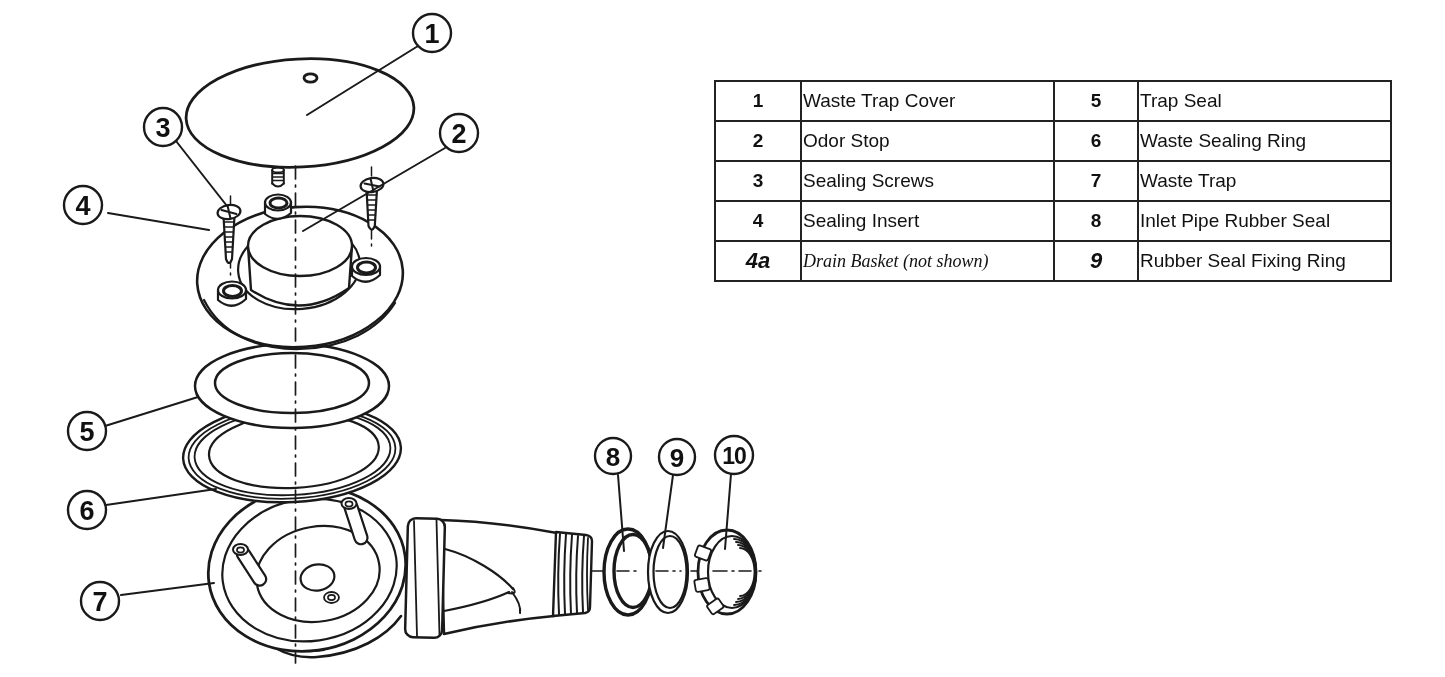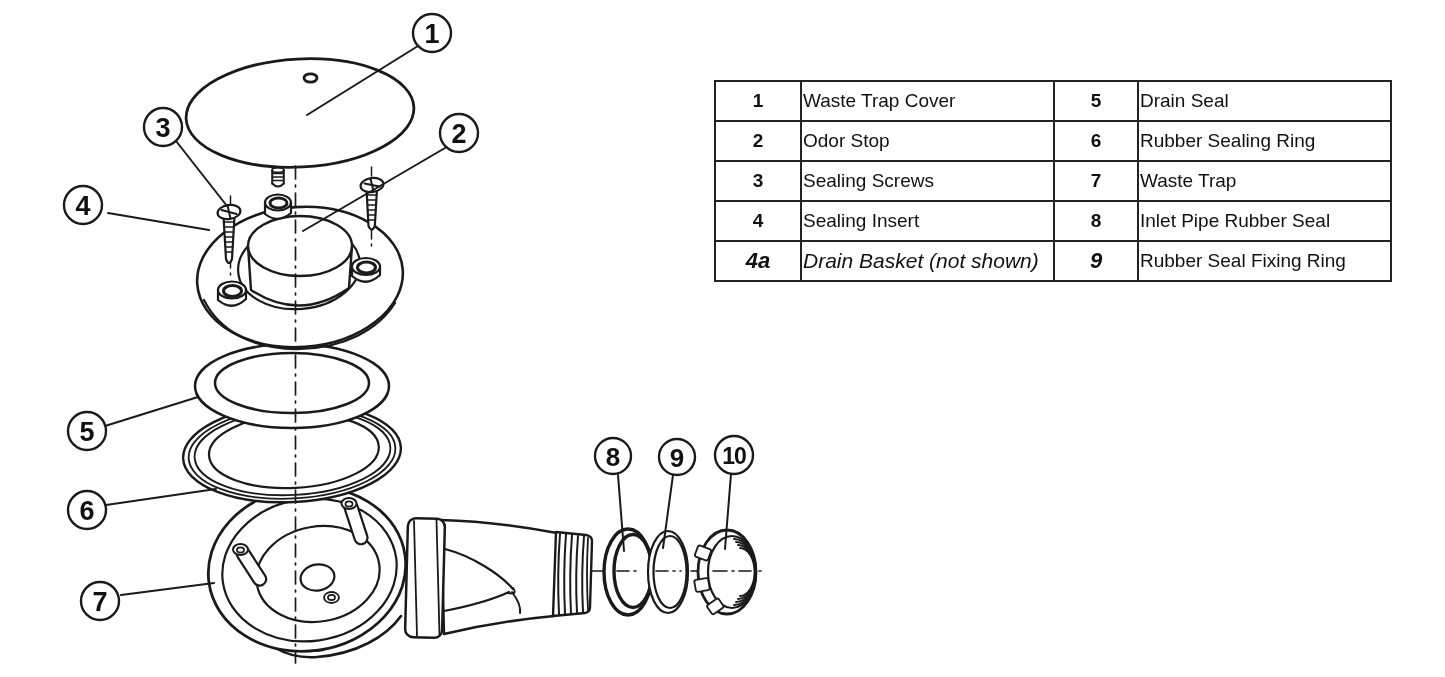--- a/index.html
+++ b/index.html
@@ -12,21 +12,21 @@
   .callout-num{font-family:"Liberation Sans",sans-serif;font-weight:bold;fill:#111;}
   
   table.parts{position:absolute;left:714px;top:80px;border-collapse:collapse;
               table-layout:fixed;box-sizing:border-box;}
   table.parts td{border:2px solid #222;height:40px;box-sizing:border-box;
                  font-size:19px;color:#111;vertical-align:middle;background:#fff;}
   td.num{text-align:center;font-weight:bold;width:86px;}
   td.nam{width:253px;}
   td.num2{text-align:center;font-weight:bold;width:84px;}
   tr.ital td.num, tr.ital td.num2{font-style:italic;font-size:22px;}
-  tr.ital td.nam.left-nam{font-style:italic;font-weight:normal;font-size:21px;}
+  tr.ital td.nam.left-nam{font-style:italic;font-weight:normal;font-size:18px;font-family:Liberation Serif, serif;}
 </style>
 </head>
 <body>
 
 <div class="stage">
 
   <svg width="790" height="677" viewBox="0 0 790 677">
 
     <g>
 
@@ -231,27 +231,27 @@
         <col style="width:86px">
         <col style="width:253px">
         <col style="width:84px">
         <col style="width:253px">
       </colgroup>
     <tbody>
       <tr>
         <td class="num">1</td>
         <td class="nam left-nam">Waste Trap Cover</td>
         <td class="num2">5</td>
-        <td class="nam">Drain Seal</td>
+        <td class="nam">Trap Seal</td>
       </tr>
       <tr>
         <td class="num">2</td>
         <td class="nam left-nam">Odor Stop</td>
         <td class="num2">6</td>
-        <td class="nam">Rubber Sealing Ring</td>
+        <td class="nam">Waste Sealing Ring</td>
       </tr>
       <tr>
         <td class="num">3</td>
         <td class="nam left-nam">Sealing Screws</td>
         <td class="num2">7</td>
         <td class="nam">Waste Trap</td>
       </tr>
       <tr>
         <td class="num">4</td>
         <td class="nam left-nam">Sealing Insert</td>

